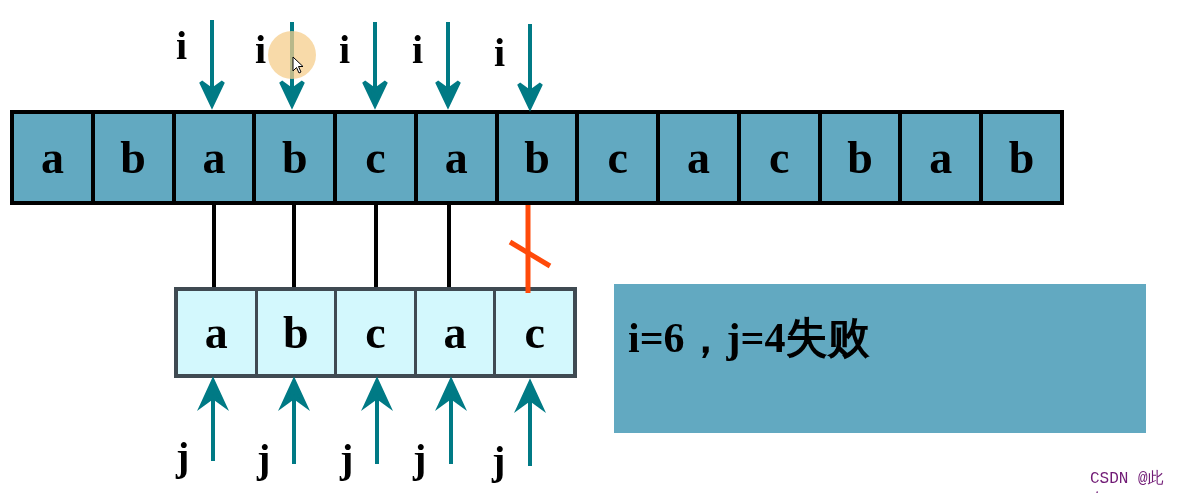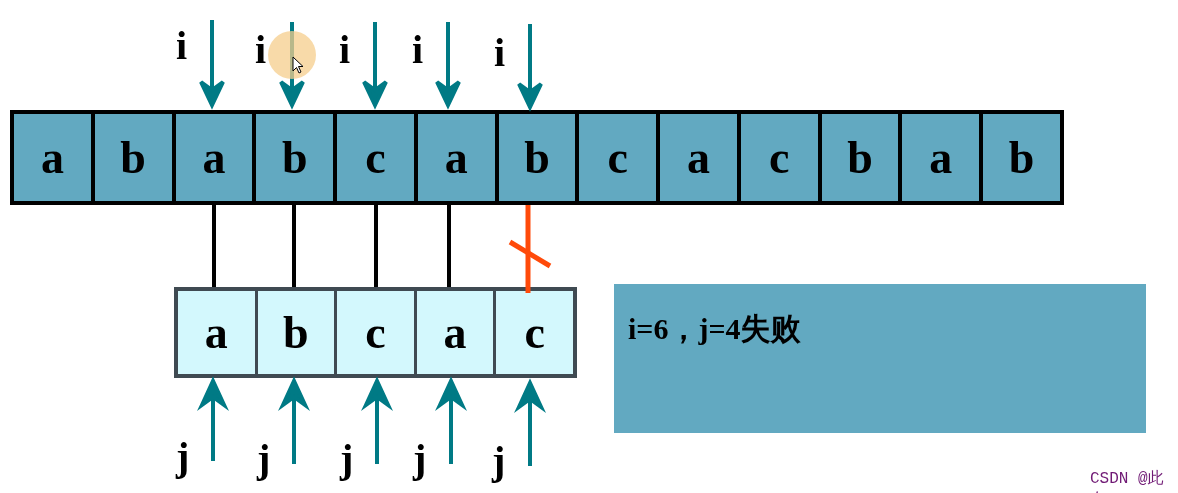--- a/index.html
+++ b/index.html
@@ -18,21 +18,21 @@
       border: 4px solid #3f4a52; background: #3f4a52; display: flex; gap: 3px;
     }
     .pattern-cell {
       flex: 1; background: #d3f8fd; display: flex; align-items: center; justify-content: center;
       font-weight: bold; font-size: 46px; color: #000; line-height: 1;
     }
     .ptr-label { font-weight: bold; font-size: 40px; color: #000; line-height: 1; }
     .info-box {
       position: absolute; left: 614px; top: 284px; width: 532px; height: 149px;
       background: #62a9c1; box-sizing: border-box; padding: 20px 0 0 14px;
-      font-weight: bold; font-size: 30px; color: #000; line-height: 1.65;
+      font-weight: bold; font-size: 42px; color: #000; line-height: 1.65;
     }
     .info-line { white-space: nowrap; }
     .watermark {
       position: absolute; left: 1090px; top: 468px; font-family: Liberation Mono, monospace;
       font-size: 16px; color: #701a75;
     }
     svg.overlay { position: absolute; left: 0; top: 0; }
     .cursor-halo {
       position: absolute; left: 268px; top: 31px; width: 48px; height: 48px; border-radius: 50%;
       background: rgba(246, 205, 140, 0.75);

